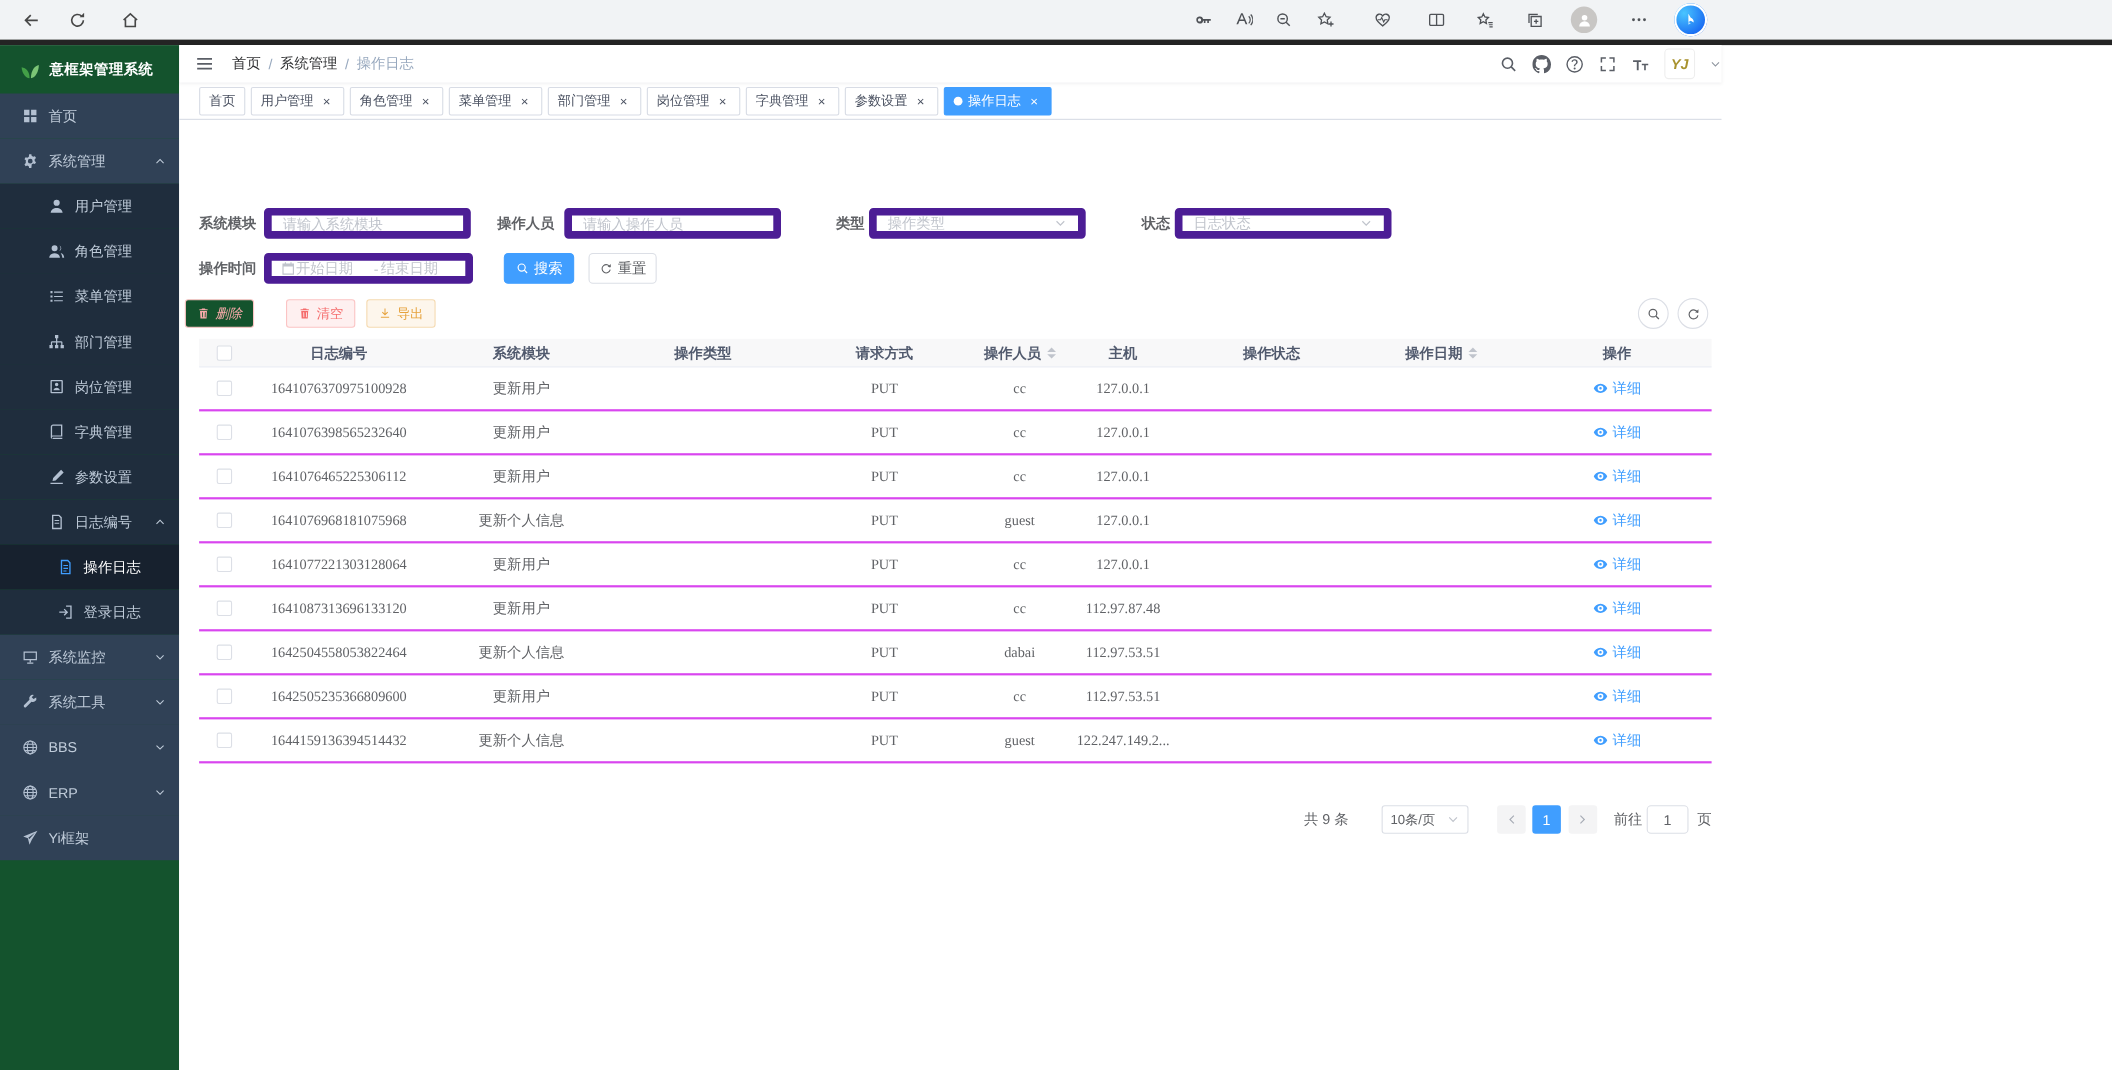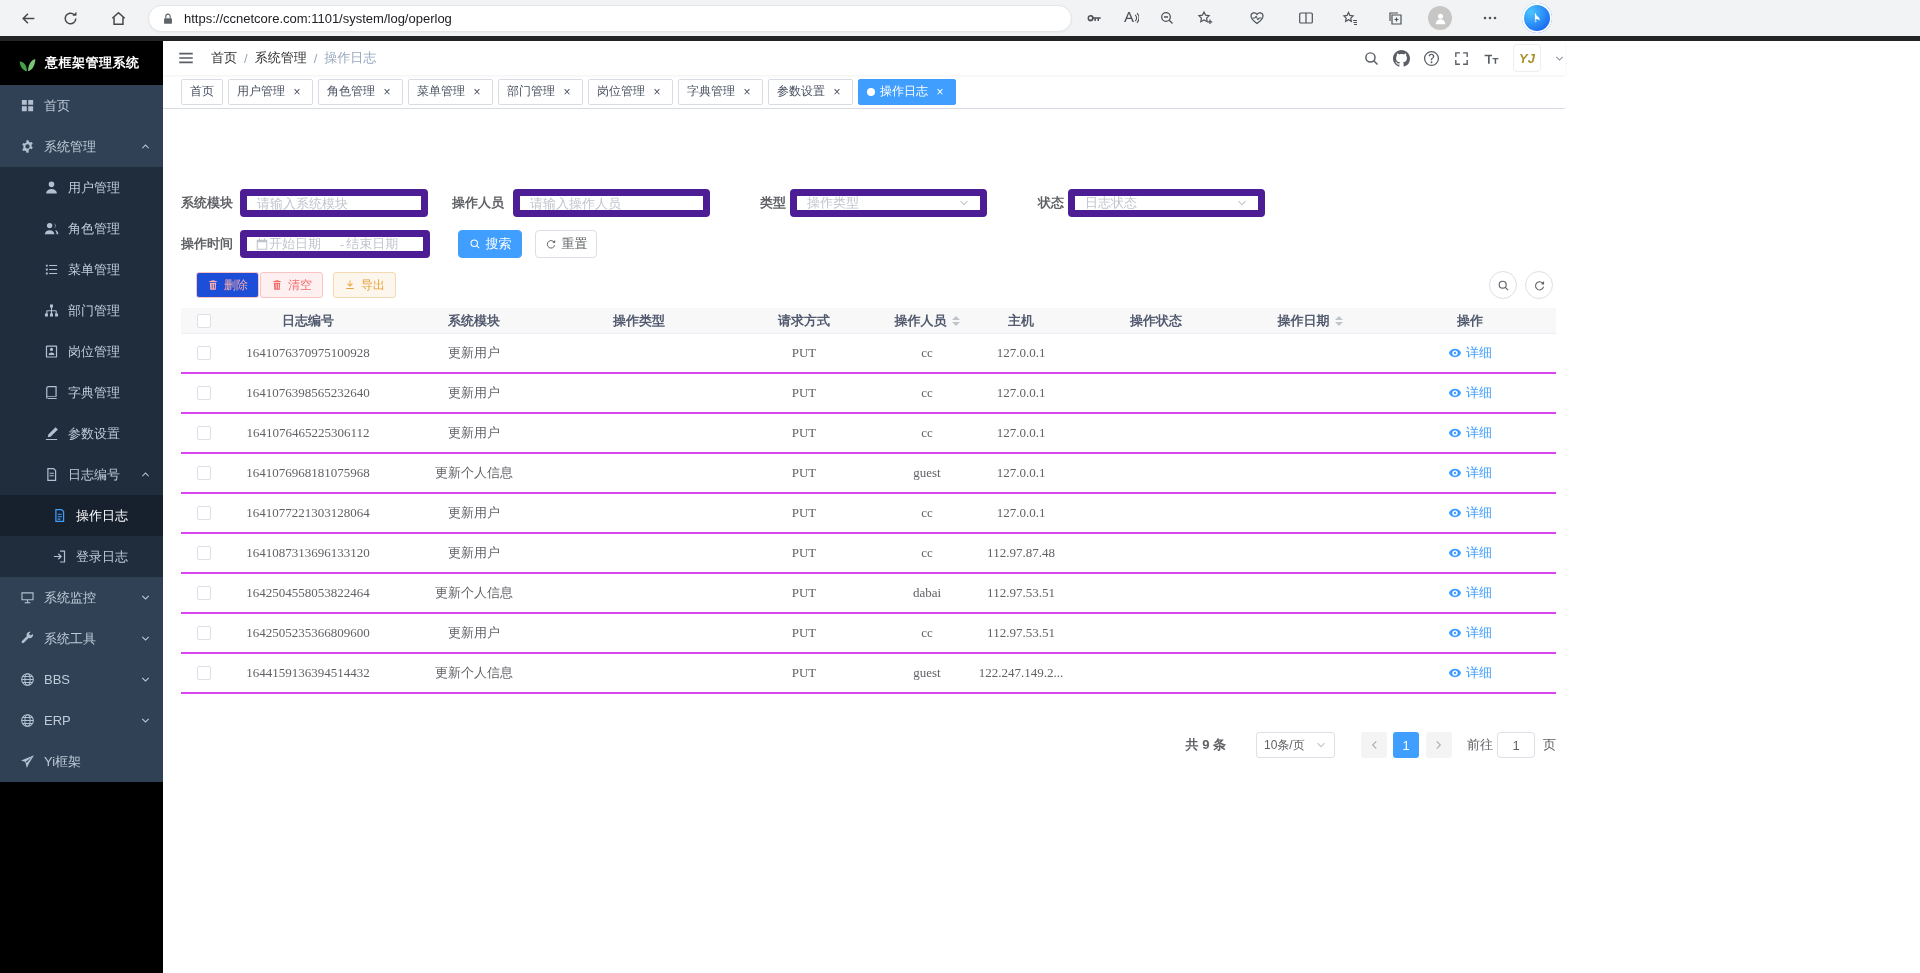--- a/index.html
+++ b/index.html
@@ -24,21 +24,21 @@
   .ci svg { width:16px; height:16px; }
   .b-avatar { background:#c8c6c4; border-radius:50%; width:24px; height:24px; top:6px; color:#fff; }
   .b-avatar svg { width:15px; height:15px; }
   .copilot { top:3px; width:30px; height:30px; border-radius:50%;
     background:radial-gradient(circle at 30% 30%, #49c5ff, #1b6ef3 70%, #0b49c5); position:absolute;
     display:flex; align-items:center; justify-content:center; box-shadow:0 0 0 2px #fff inset; }
   .copilot-swirl { width:14px; height:14px; }
   .win-strip { position:absolute; left:0; top:36px; width:1920px; height:5px; background:#242424; }
 
   
-  .sidebar { position:absolute; left:0; top:41px; width:163px; height:932px; background:#000000; }
+  .sidebar { position:absolute; left:0; top:41px; width:163px; height:932px; background:#14532d; }
   .logo { height:44px; display:flex; align-items:center; padding-left:18px; gap:8px; }
   .logo-leaf svg { width:19px; height:19px; }
   .logo-title { color:#ffffff; font-size:13px; font-weight:700; letter-spacing:.5px; }
   .menu-item { height:41px; display:flex; align-items:center; position:relative;
     color:#bfcbd9; font-size:13px; cursor:pointer; }
   .menu-item.level1 { padding-left:20px; background:#304156; }
   .menu-item.level2 { padding-left:44px; background:#1f2d3d; }
   .menu-item.level3 { padding-left:52px; background:#1f2d3d; }
   .menu-item.active { background:#17212e; }
   .menu-item.active .mi-icon { color:#409eff; }
@@ -98,21 +98,21 @@
 
   .btn { display:inline-flex; align-items:center; justify-content:center; gap:5px; cursor:pointer;
     border-radius:4px; font-size:13px; border:1px solid transparent; font-family:inherit; }
   .btn .b-ic { width:12px; height:12px; }
   .btn .b-ic svg { width:12px; height:12px; }
   .btn-search { position:absolute; left:295px; top:121px; width:64px; height:28px;
     background:#409eff; border-color:#409eff; color:#fff; }
   .btn-reset { position:absolute; left:372px; top:121px; width:62px; height:28px;
     background:#fff; border-color:#dcdfe6; color:#606266; }
   .btn-sm { height:26px; font-size:12px; padding:0 10px; border-radius:3px; }
-  .btn-delete { position:absolute; left:33px; top:163px; background:#1d4ed8; border-color:#fbc4c4; color:#f9abab; }
+  .btn-delete { position:absolute; left:5px; top:163px; background:#14532d; border-color:#fbc4c4; color:#f9abab;font-style:italic; }
   .btn-clear { position:absolute; left:97px; top:163px; background:#fef0f0; border-color:#fbc4c4; color:#f56c6c; }
   .btn-export { position:absolute; left:170px; top:163px; background:#fdf6ec; border-color:#f5dab1; color:#e6a23c; }
   .icon-circle-btn { position:absolute; top:162px; width:28px; height:28px; border-radius:50%;
     border:1px solid #dcdfe6; background:#fff; color:#606266; display:flex; align-items:center; justify-content:center; cursor:pointer; }
   .icon-circle-btn svg { width:13px; height:13px; }
 
   
   .table { position:absolute; left:18px; top:199px; width:1375px; font-size:13px; }
   .t-head, .t-row { display:grid;
     grid-template-columns:45px 164px 168px 162px 168px 78px 110px 160px 148px 172px; }
@@ -125,21 +125,21 @@
   .sort-caret i { width:0; height:0; border:4px solid transparent; display:block; }
   .sort-caret .asc { border-bottom-color:#c0c4cc; border-top-width:0; margin-bottom:2px; }
   .sort-caret .desc { border-top-color:#c0c4cc; border-bottom-width:0; }
   .detail-link { display:inline-flex; align-items:center; gap:4px; color:#409eff; cursor:pointer; text-decoration:none; }
   .dl-icon { width:14px; height:14px; }
   .dl-icon svg { width:14px; height:14px; }
 
   
   .pagination { position:absolute; top:622px; right:9px; height:28px; display:flex; align-items:center;
     font-size:13px; color:#606266; }
-  .pg-total { margin-right:30px;font-weight:bold; }
+  .pg-total { margin-right:30px; }
   .pg-size { width:79px; height:26px; border:1px solid #dcdfe6; border-radius:3px; background:#fff;
     display:flex; align-items:center; justify-content:space-between; padding:0 7px; margin-right:26px;
     font-size:12px; cursor:pointer; }
   .pg-btn { width:26px; height:26px; border:none; border-radius:3px; background:#f4f4f5; color:#a6abb5;
     display:flex; align-items:center; justify-content:center; cursor:pointer; }
   .pg-btn svg { width:12px; height:12px; }
   .pg-page { width:26px; height:26px; border:none; border-radius:3px; background:#409eff; color:#fff;
     font-size:13px; margin:0 7px 0 6px; cursor:pointer; font-family:inherit; }
   .pg-goto-label { margin-left:15px; margin-right:4px; }
   .pg-input { width:38px; height:26px; border:1px solid #dcdfe6; border-radius:4px; background:#fff;
@@ -164,29 +164,20 @@
         </svg>
       </span>
     </div>
   <div class="c-btn" style="left:104px">
       <span>
         <svg viewBox="0 0 16 16">
           <path fill="none" stroke="currentColor" stroke-width="1.4" d="M2.2 7.7 8 2.5l5.8 5.2M3.8 7v6.3h8.4V7"></path>
         </svg>
       </span>
     </div>
-  <div class="addr">
-    <span class="addr-lock">
-        <svg viewBox="0 0 16 16">
-          <rect x="3.5" y="7" width="9" height="6.5" rx="1" fill="currentColor"></rect>
-          <path fill="none" stroke="currentColor" stroke-width="1.3" d="M5.5 7V5a2.5 2.5 0 0 1 5 0v2"></path>
-        </svg>
-      </span>
-    <span class="addr-url">https://ccnetcore.com:1101/system/log/operlog</span>
-  </div>
   <div class="ci" style="left:1080px">
       <span>
         <svg viewBox="0 0 16 16">
           <path fill="currentColor" fill-rule="evenodd" d="M4.7 11.4A3.2 3.2 0 1 1 7.8 7.2H14.7v1.6H13v2.1h-1.5V8.8H9.9v2.1H8.4V8.8h-.6a3.2 3.2 0 0 1-3.1 2.6zm-.2-1.8a1.5 1.5 0 1 0 0-3 1.5 1.5 0 0 0 0 3z"></path>
         </svg>
       </span>
     </div>
   <div class="ci" style="left:1117px">
       <span>
         <svg viewBox="0 0 16 16">

